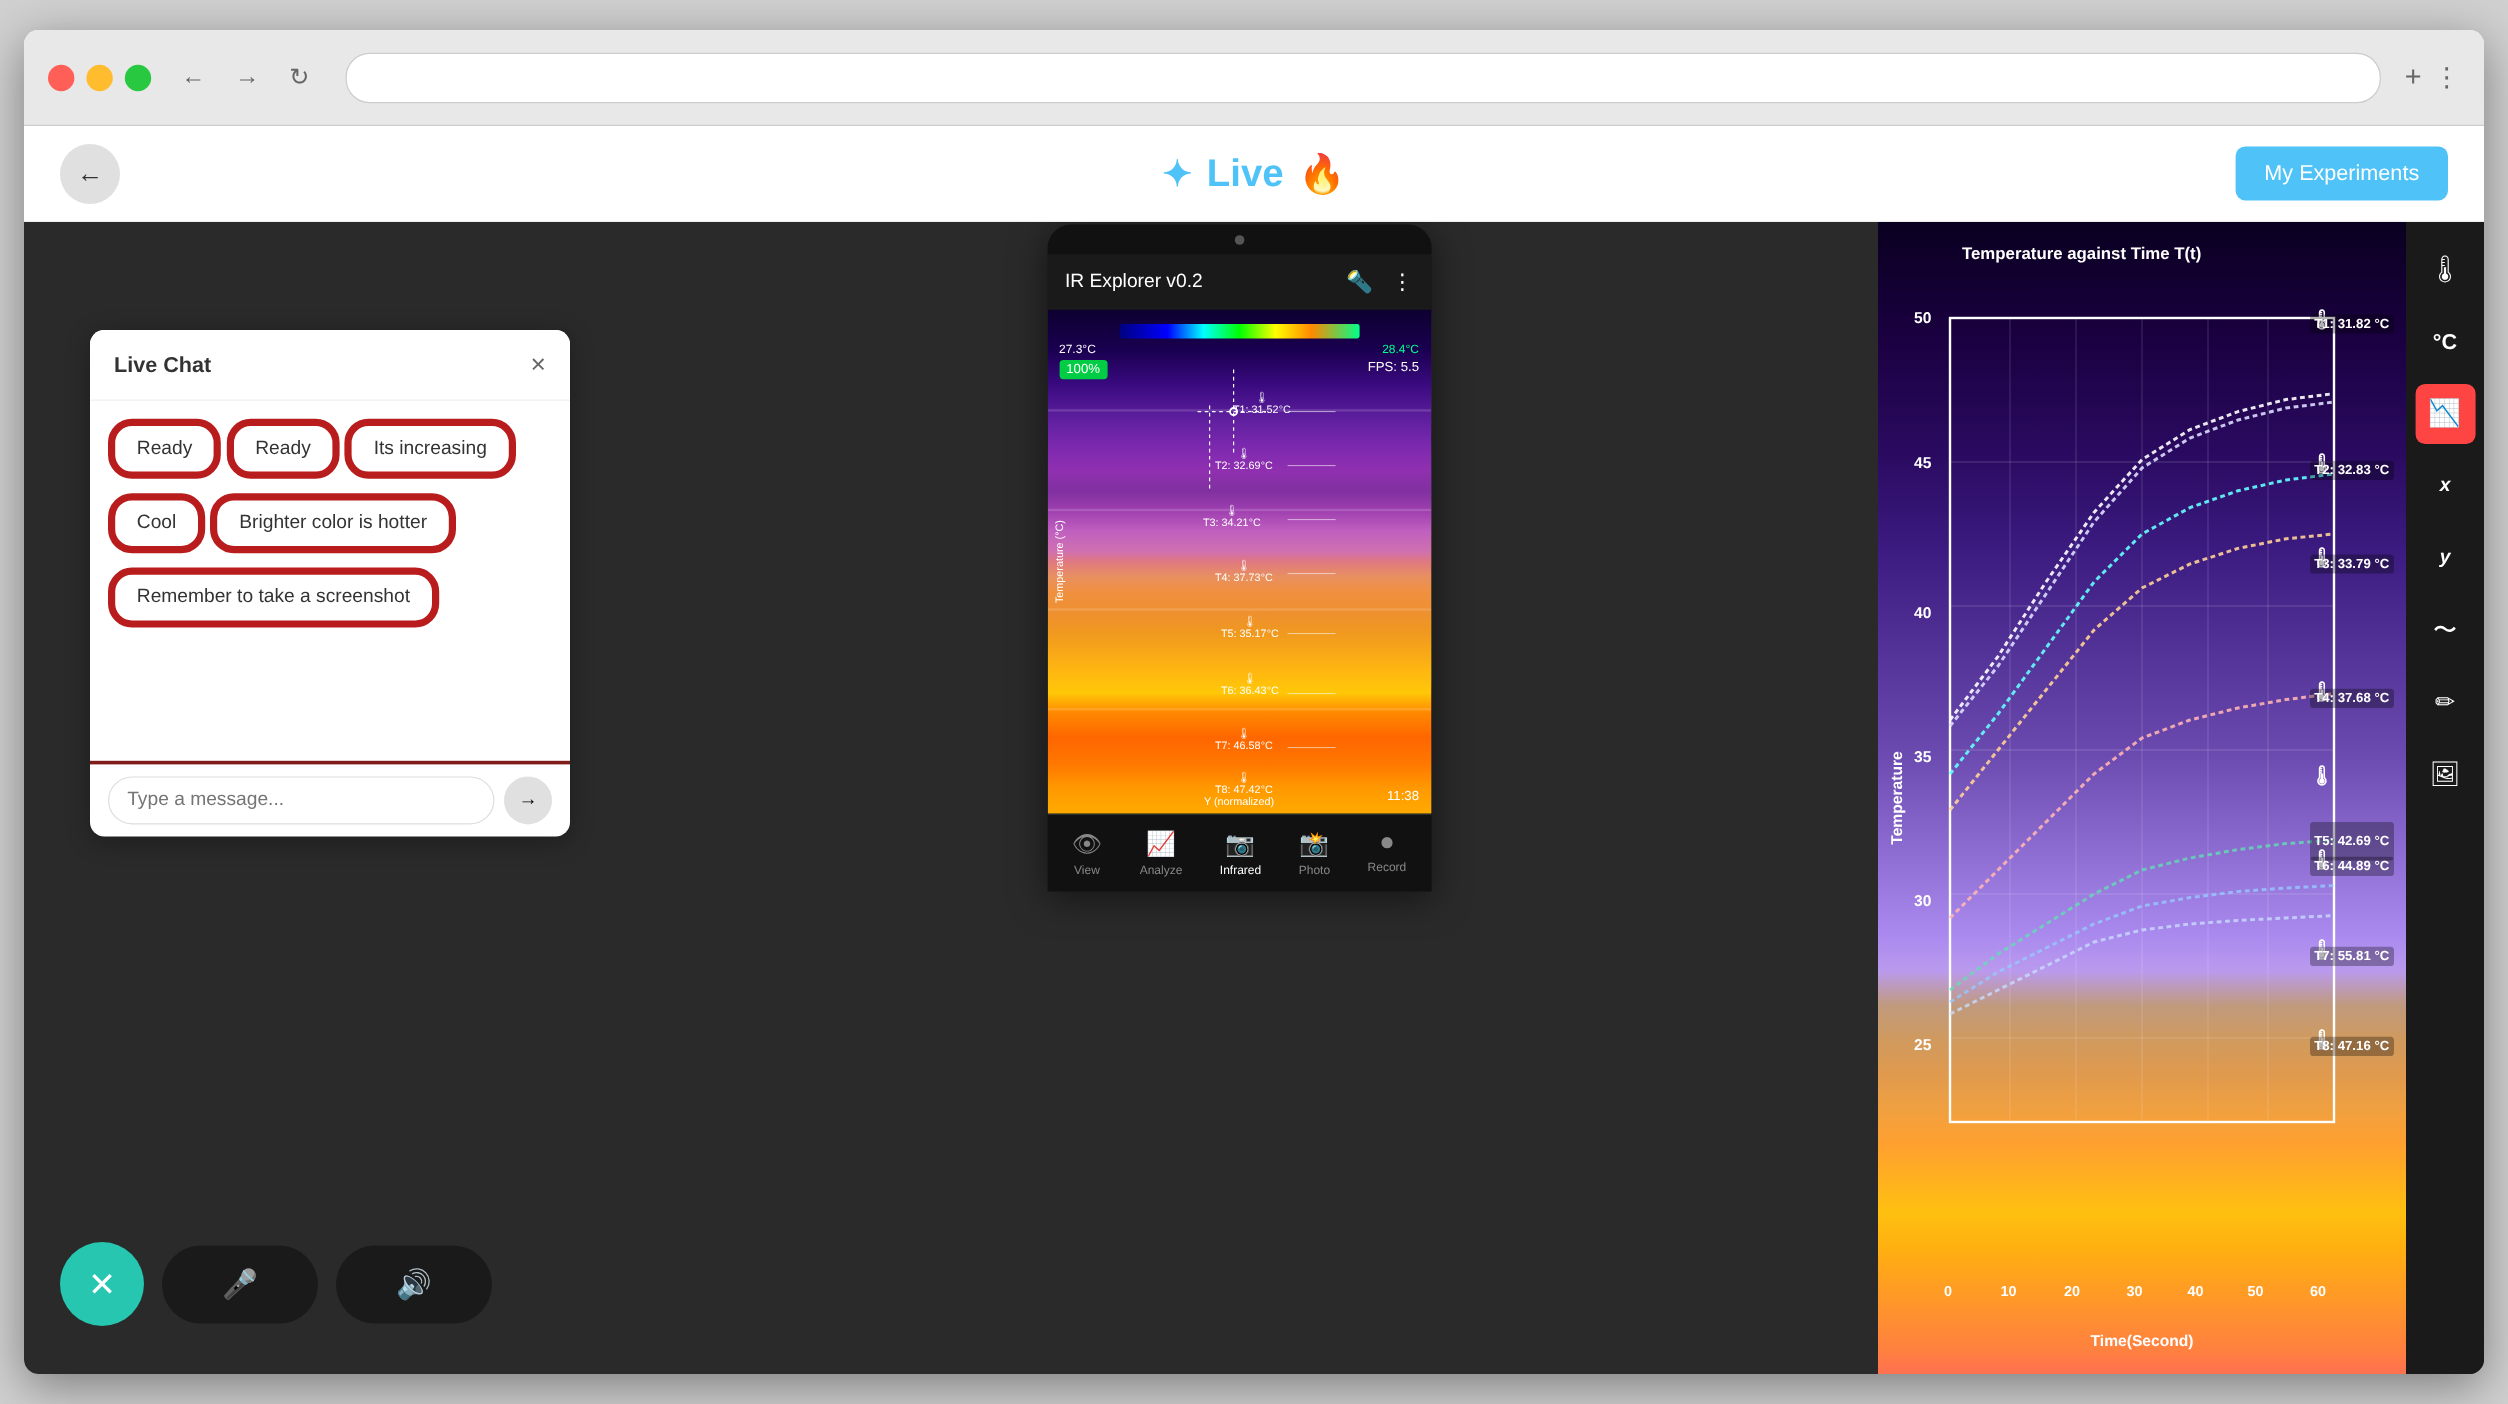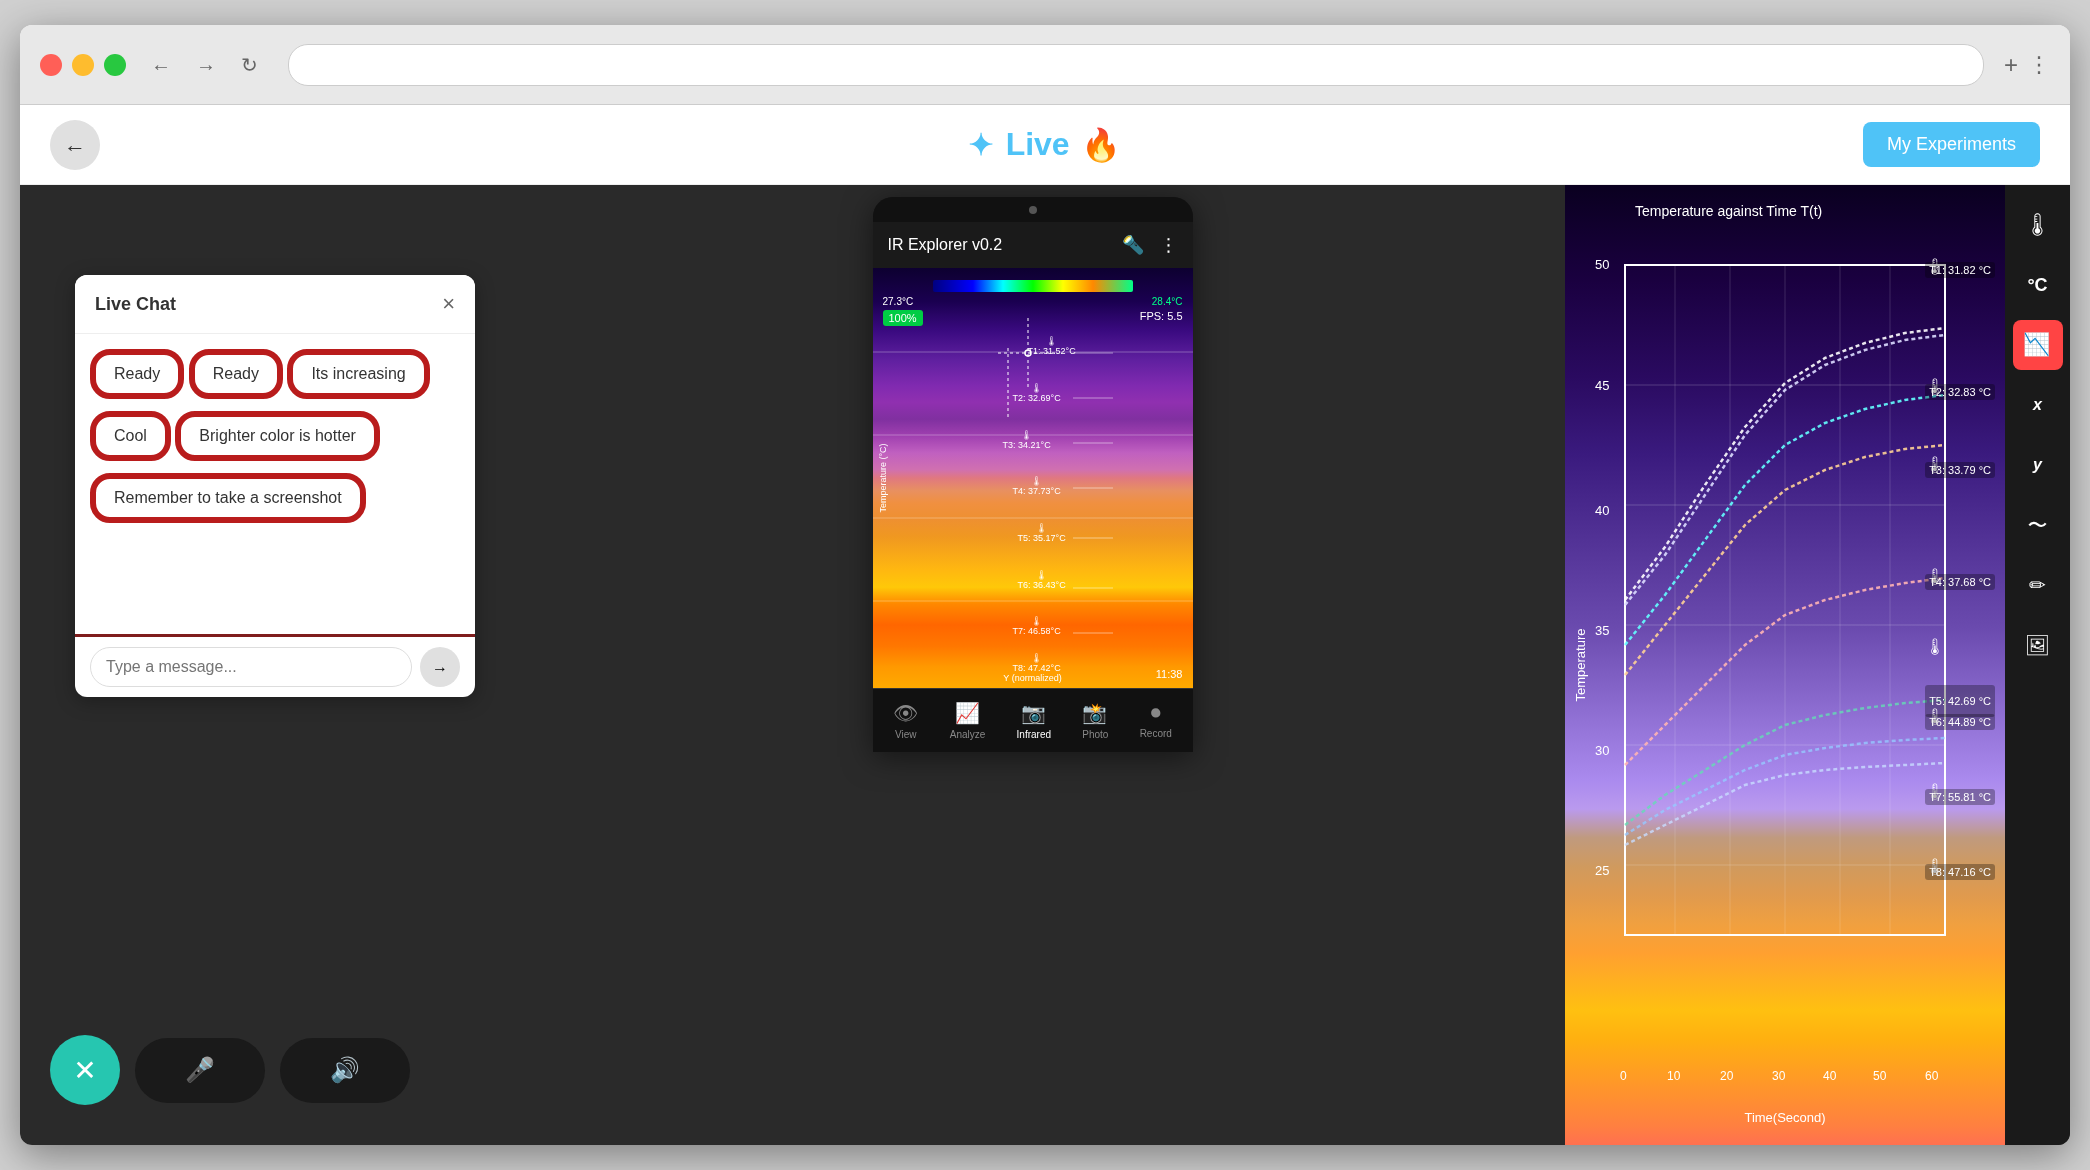--- a/index.html
+++ b/index.html
@@ -290,21 +290,21 @@
       align-items: flex-start;
       padding-top: 0;
       position: relative;
     }
 
     .phone-frame {
       width: 320px;
       background: #1a1a1a;
       border-radius: 20px 20px 0 0;
       overflow: hidden;
-      margin-top: 12px;
+      margin-top: 2px;
       position: relative;
       box-shadow: 0 5px 30px rgba(0,0,0,0.5);
     }
 
     .phone-status-bar {
       background: #111;
       height: 25px;
       display: flex;
       align-items: center;
       justify-content: center;
@@ -420,20 +420,21 @@
       position: relative;
       flex-shrink: 0;
     }
 
     .graph-container {
       width: 100%;
       height: 100%;
       background: #6d28d9;
       position: relative;
       overflow: hidden;
+      font-weight: bold;
     }
 
     .graph-bg {
       width: 100%;
       height: 100%;
       background: linear-gradient(180deg,
         #0a0020 0%,
         #1a0040 10%,
         #2a0a60 20%,
         #3a1a7e 28%,

